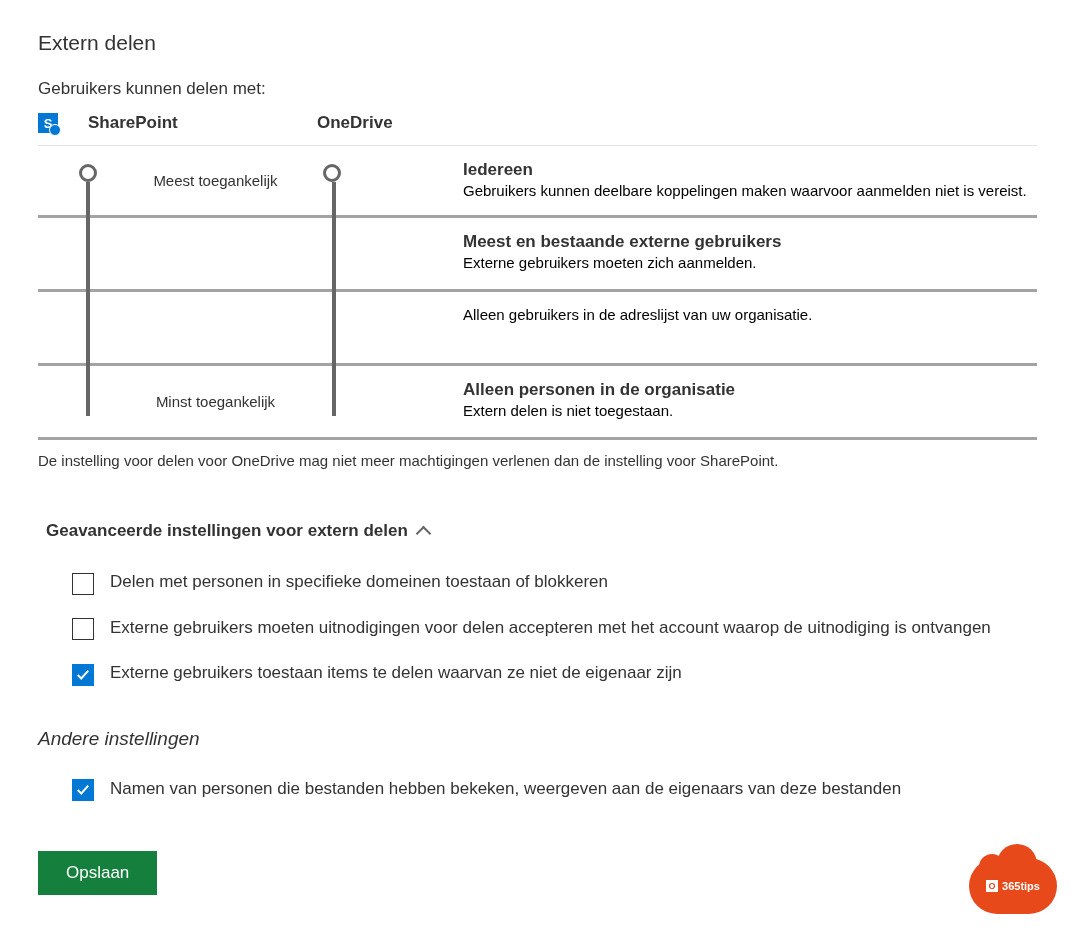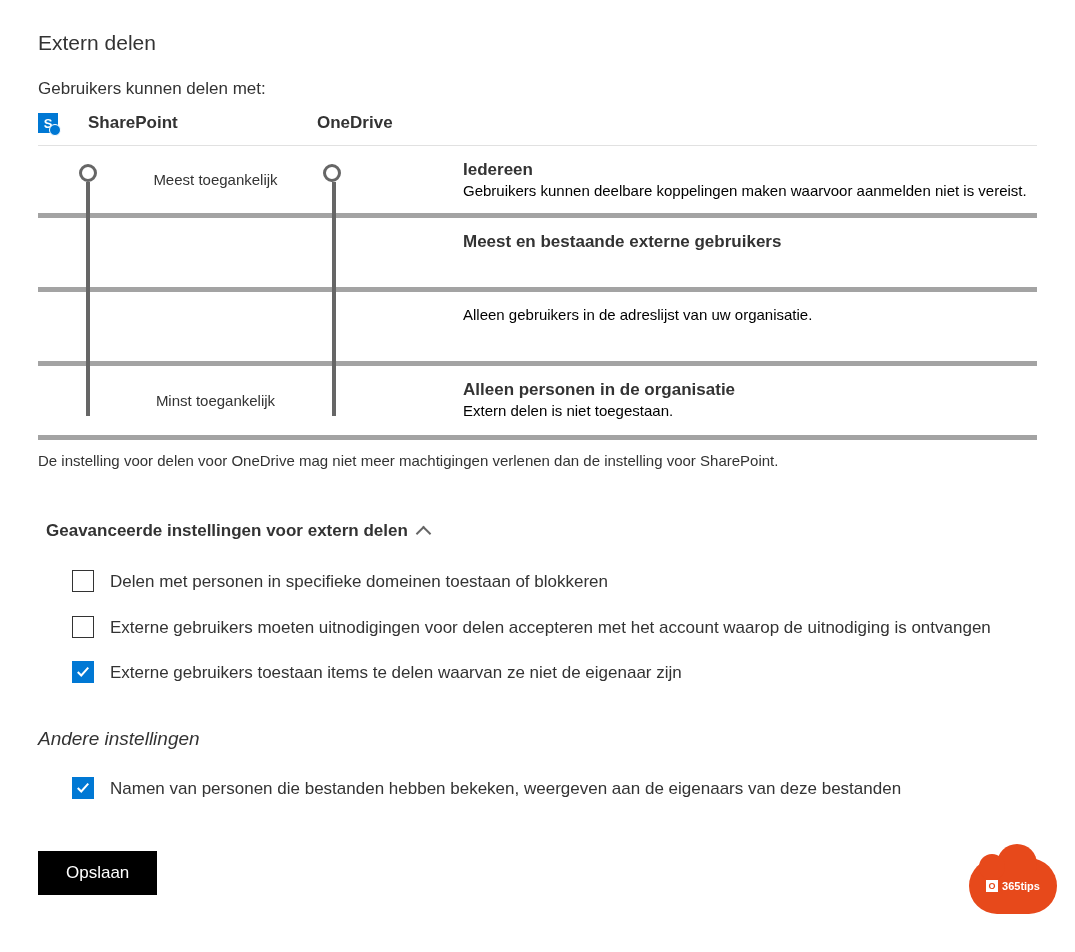--- a/index.html
+++ b/index.html
@@ -60,21 +60,21 @@
   }
   .col-label {
     font-size: 17px;
     font-weight: 600;
     color: #333;
     margin-left: 24px;
   }
   .col-od { width: 130px; }
   .row {
     display: flex;
-    border-bottom: 5px solid #a3a3a3;
+    border-bottom: 3px solid #a3a3a3;
   }
   .slider-col {
     width: 100px;
     position: relative;
     display: flex;
     justify-content: center;
   }
   .label-col {
     width: 155px;
     display: flex;
@@ -154,21 +154,21 @@
     position: absolute;
     width: 9px;
     height: 9px;
     border-top: 2px solid #666;
     border-right: 2px solid #666;
     transform: rotate(-45deg);
     top: 3px;
   }
   .check-row {
     display: flex;
-    align-items: flex-start;
+    align-items: flex-end;
     gap: 16px;
     margin-bottom: 20px;
     padding-left: 34px;
   }
   .checkbox {
     width: 22px;
     height: 22px;
     border: 1px solid #333;
     flex-shrink: 0;
     display: flex;
@@ -190,21 +190,21 @@
     max-width: 920px;
   }
   .section-h {
     font-size: 19px;
     font-weight: 400;
     color: #333;
     margin: 42px 0 26px 0;
     font-style: italic;
   }
   .save-btn {
-    background: #000000;
+    background: #15803d;
     color: #fff;
     border: none;
     font-size: 17px;
     font-weight: 400;
     padding: 12px 28px;
     cursor: pointer;
     margin-top: 30px;
   }
   .badge {
     position: fixed;
@@ -288,20 +288,21 @@
 <div class="row" style="height:74px;">
   <div class="slider-col">
     <div class="slider-track" style="top:0;height:74px;"></div>
   </div>
   <div class="label-col"></div>
   <div class="od-col">
     <div class="slider-track" style="top:0;height:74px;"></div>
   </div>
   <div class="desc-col">
     <div class="desc-title">Meest en bestaande externe gebruikers</div>
+    <div class="desc-text">Externe gebruikers moeten zich aanmelden.</div>
   </div>
 </div>
 
 
 <div class="row" style="height:74px;">
   <div class="slider-col">
     <div class="slider-track" style="top:0;height:74px;"></div>
   </div>
   <div class="label-col"></div>
   <div class="od-col">

